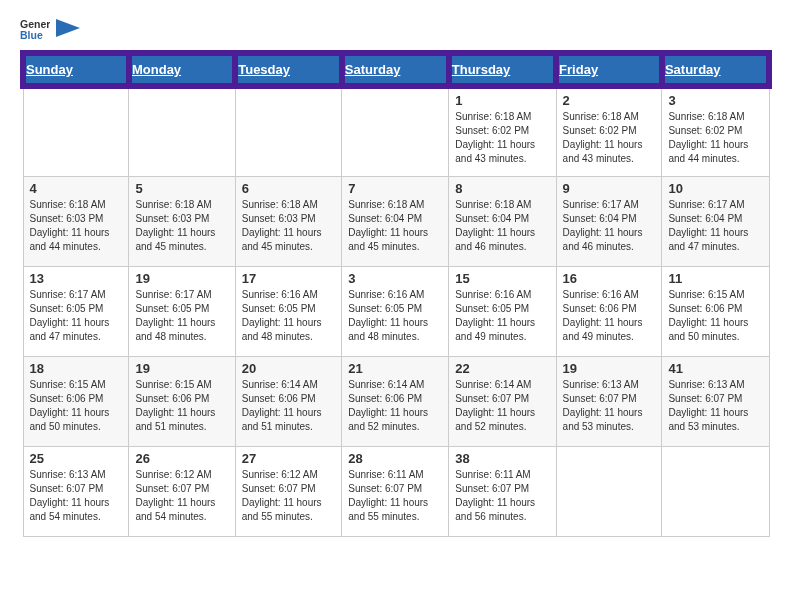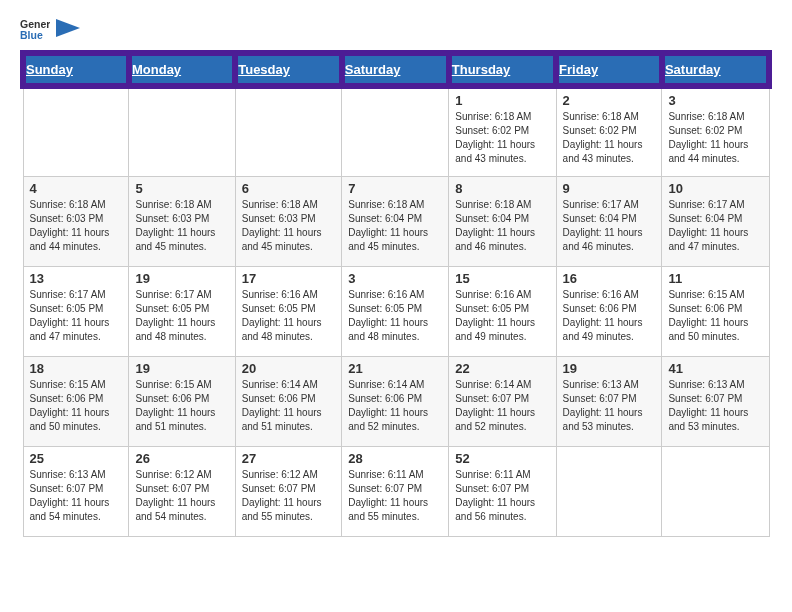--- a/index.html
+++ b/index.html
@@ -319,21 +319,21 @@
 and 55 minutes.</div>
         </td>
         <td>
           <span class="day-number">28</span>
           <div class="day-info" style="white-space: pre-line;">Sunrise: 6:11 AM
 Sunset: 6:07 PM
 Daylight: 11 hours
 and 55 minutes.</div>
         </td>
         <td>
-          <span class="day-number">52</span>
+          <span class="day-number">38</span>
           <div class="day-info" style="white-space: pre-line;">Sunrise: 6:11 AM
 Sunset: 6:07 PM
 Daylight: 11 hours
 and 56 minutes.</div>
         </td>
         <td class="empty-cell"></td>
         <td class="empty-cell"></td>
       </tr>
     </tbody>
 </table>

